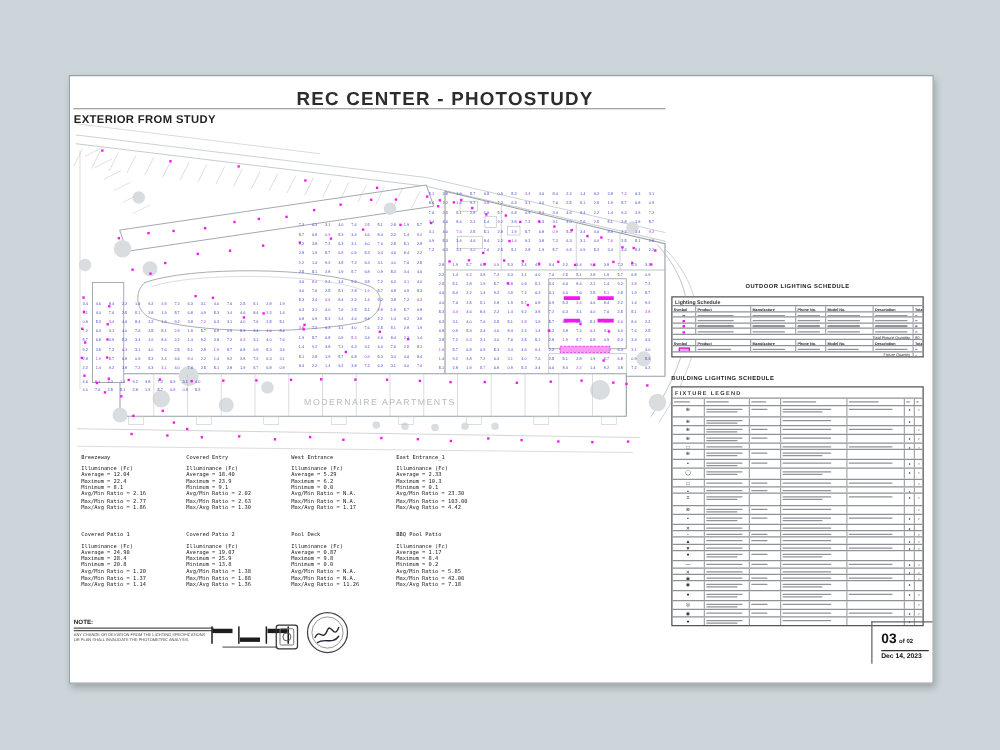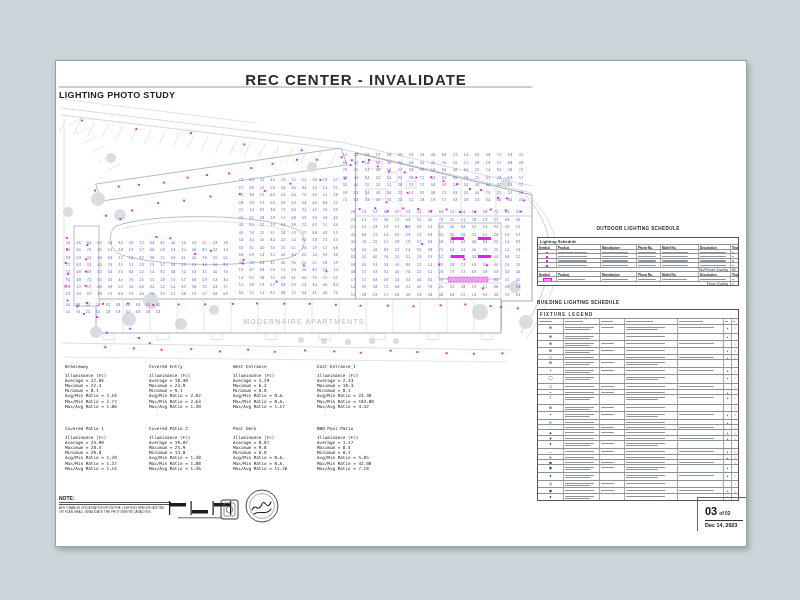--- a/index.html
+++ b/index.html
@@ -886,22 +886,22 @@
         <rect x="82.18230452674898" y="276.07289951989026" width="1.9" height="1.9" fill="#f218f2"></rect>
         <rect x="92.83026406035665" y="281.24452160493826" width="1.9" height="1.9" fill="#f218f2"></rect>
         <rect x="395" y="176" width="13" height="3" fill="#f218f2"></rect>
         <rect x="422" y="176" width="13" height="3" fill="#f218f2"></rect>
         <rect x="395" y="194" width="13" height="3" fill="#f218f2"></rect>
         <rect x="422" y="194" width="13" height="3" fill="#f218f2"></rect>
         <rect x="392" y="216" width="40" height="5" fill="#f89af8" stroke="#d414d4" stroke-width="0.5" stroke-dasharray="2 1"></rect>
       </g>
   </svg>
 
-  <div class="abs" id="page-title">REC CENTER - INVALIDATE</div>
-  <div class="abs" id="study-title">LIGHTING PHOTO STUDY</div>
+  <div class="abs" id="page-title">REC CENTER - PHOTOSTUDY</div>
+  <div class="abs" id="study-title">EXTERIOR FROM STUDY</div>
 
   <div class="abs sched-title" style="left:481px;top:165px;width:202px;text-align:center;">OUTDOOR LIGHTING SCHEDULE</div>
   <div class="tbl" id="outdoor-table" style="left:481px;top:176px;width:202px;">
       <div class="trow" style="height: 6px; font-size: 4.2px; padding: 1px 2px; font-weight: bold;">Lighting Schedule</div>
       <div class="trow" style="height: 5px;">
         <div class="tcell hdrcell" style="width: 18px;">Symbol</div>
         <div class="tcell hdrcell" style="width: 44px;">Product</div>
         <div class="tcell hdrcell" style="width: 36px;">Manufacture</div>
         <div class="tcell hdrcell" style="width: 24px;">Phone No.</div>
         <div class="tcell hdrcell" style="width: 38px;">Model No.</div>

